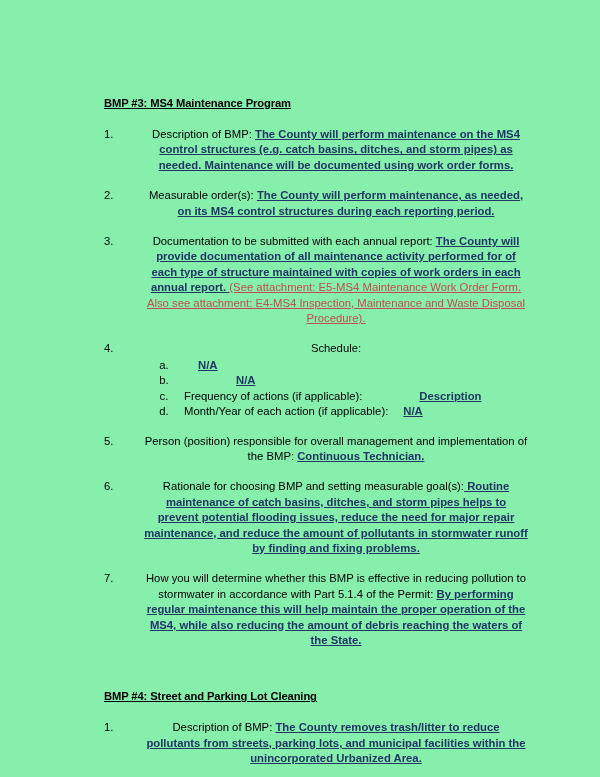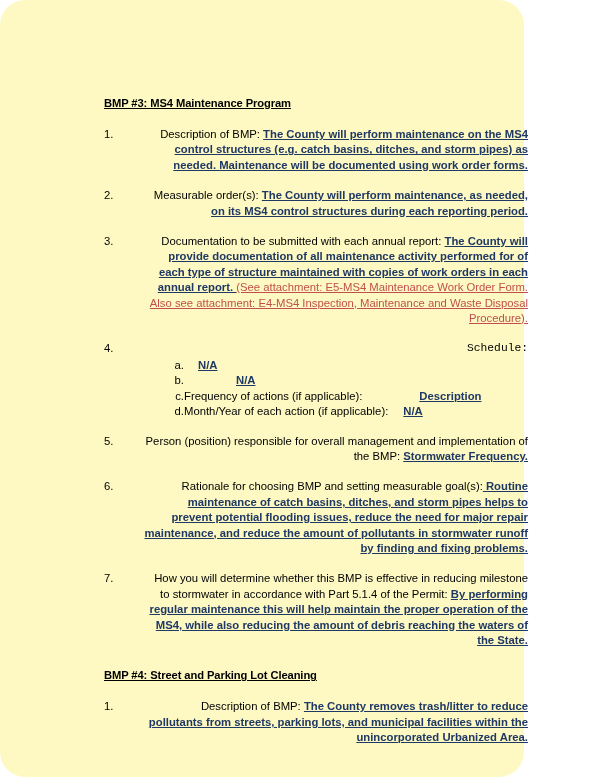--- a/index.html
+++ b/index.html
@@ -12,63 +12,62 @@
     height: 777px;
     font-family: "Liberation Sans", sans-serif;
     color: #000000;
     position: relative;
     overflow: hidden;
   }
   .page {
     position: absolute;
     left: 0;
     top: 0;
-    width: 524px;
+    width: 600px;
     height: 777px;
-    background: #fef9c3;
-    border-radius: 25px;
+    background: #86efac;
   }
   .content {
     position: absolute;
     left: 104px;
     top: 93px;
     width: 424px;
   }
 
   
   .bmp-heading {
     font-size: 11.2px;
     font-weight: bold;
     color: #000000;
     text-decoration: underline;
     display: inline-block;
     line-height: 15px;
     letter-spacing: -0.1px;
   }
   .heading-block { margin: 0 0 16px 0; }
-  .heading-block.second { margin-top: 17px; text-decoration: underline; }
+  .heading-block.second { margin-top: 38px; text-decoration: underline; }
 
   
   .item {
     display: flex;
     align-items: flex-start;
     margin-bottom: 15px;
   }
   .item-num {
     flex: 0 0 40px;
     font-size: 11.3px;
     line-height: 15.4px;
     color: #000000;
   }
   .item-body {
     flex: 1 1 auto;
     font-size: 11.3px;
     line-height: 15.4px;
     color: #000000;
-    text-align: right;
+    text-align: center;
   }
 
   
   .ans {
     color: #1F3864;
     font-weight: bold;
     text-decoration: underline;
   }
   .ans-red {
     color: #C0504D;
@@ -101,21 +100,21 @@
     text-decoration: underline;
     white-space: pre;
   }
   .sub-gap-a { display:inline-block; width: 14px; }
   .sub-gap-b { display:inline-block; width: 52px; }
   .sub-gap-c { display:inline-block; width: 57px; }
   .sub-gap-d { display:inline-block; width: 15px; }
 
   .item-4 { margin-bottom: 14px; }
   .item-4 .item-body { line-height: 15.4px; }
-  .schedule-word { display:block;font-family:Liberation Mono, monospace; }
+  .schedule-word { display:block; }
 </style>
 </head>
 <body>
 
 <div class="page">
   <div class="content">
 
     <div class="heading-block">
       <span class="bmp-heading">BMP #3: MS4 Maintenance Program</span>
     </div>
@@ -173,35 +172,35 @@
             <span class="sub-value">N/A</span>
           </div>
 
         </div>
       </div>
     </div>
 
     <div class="item">
       <div class="item-num">5.</div>
       <div class="item-body">
-        <span>Person (position) responsible for overall management and implementation of the BMP: </span><span class="ans">Stormwater Frequency.</span>
+        <span>Person (position) responsible for overall management and implementation of the BMP: </span><span class="ans">Continuous Technician.</span>
       </div>
     </div>
 
     <div class="item">
       <div class="item-num">6.</div>
       <div class="item-body">
         <span>Rationale for choosing BMP and setting measurable goal(s):</span><span class="ans"> Routine maintenance of catch basins, ditches, and storm pipes helps to prevent potential flooding issues, reduce the need for major repair maintenance, and reduce the amount of pollutants in stormwater runoff by finding and fixing problems.</span>
       </div>
     </div>
 
     <div class="item">
       <div class="item-num">7.</div>
       <div class="item-body">
-        <span>How you will determine whether this BMP is effective in reducing milestone to stormwater in accordance with Part 5.1.4 of the Permit: </span><span class="ans">By performing regular maintenance this will help maintain the proper operation of the MS4, while also reducing the amount of debris reaching the waters of the State.</span>
+        <span>How you will determine whether this BMP is effective in reducing pollution to stormwater in accordance with Part 5.1.4 of the Permit: </span><span class="ans">By performing regular maintenance this will help maintain the proper operation of the MS4, while also reducing the amount of debris reaching the waters of the State.</span>
       </div>
     </div>
 
     <div class="heading-block second">
       <span class="bmp-heading">BMP #4: Street and Parking Lot Cleaning</span>
     </div>
 
     <div class="item">
       <div class="item-num">1.</div>
       <div class="item-body">

